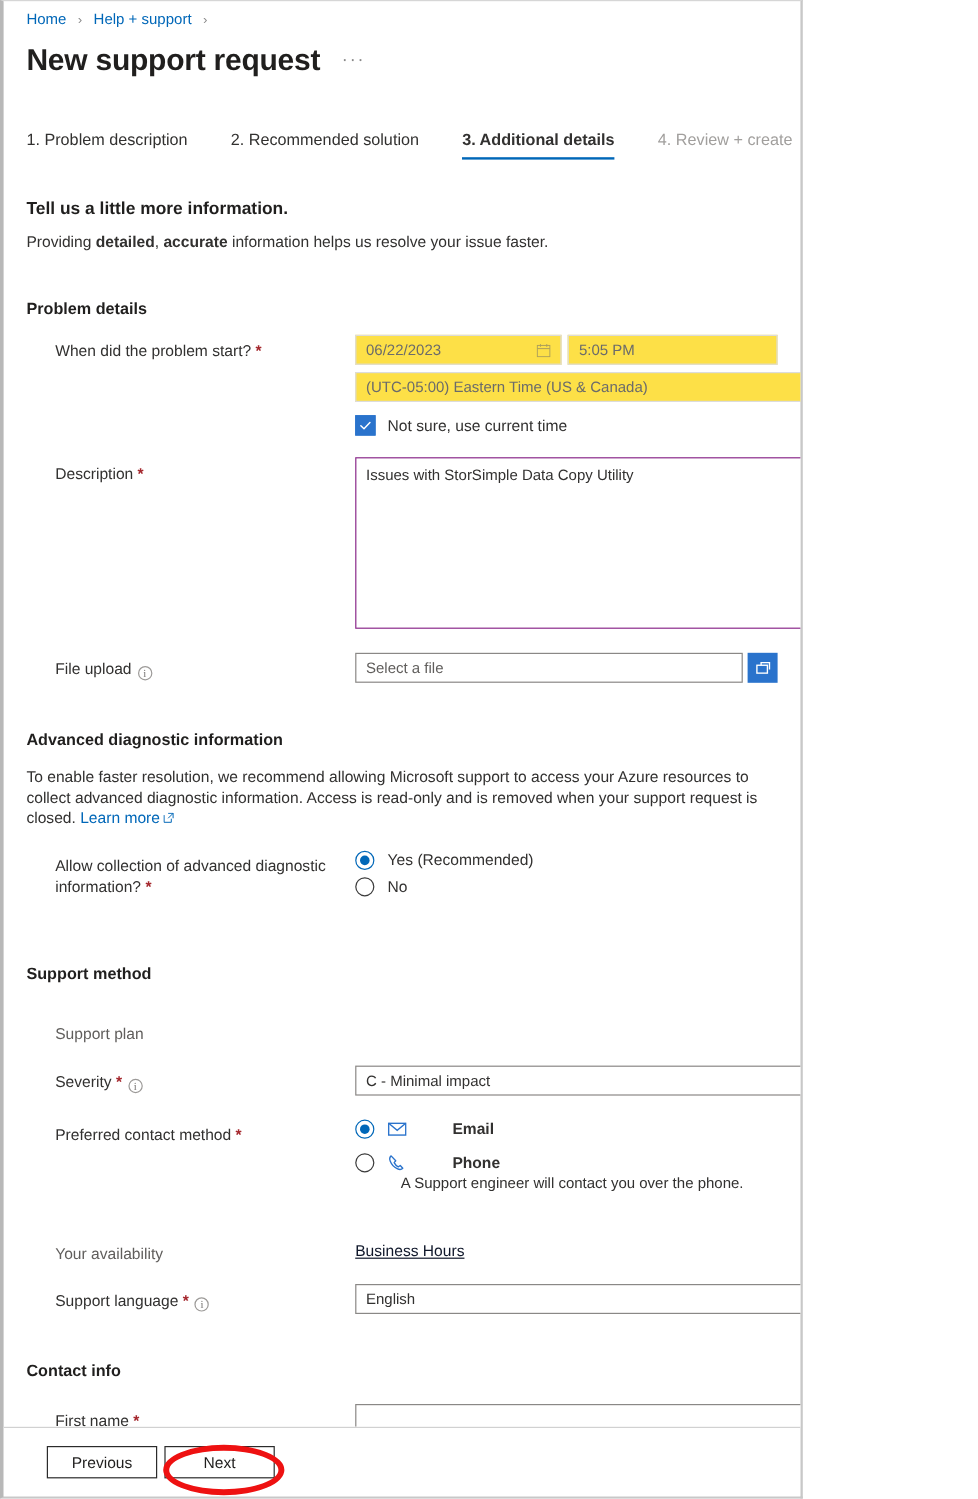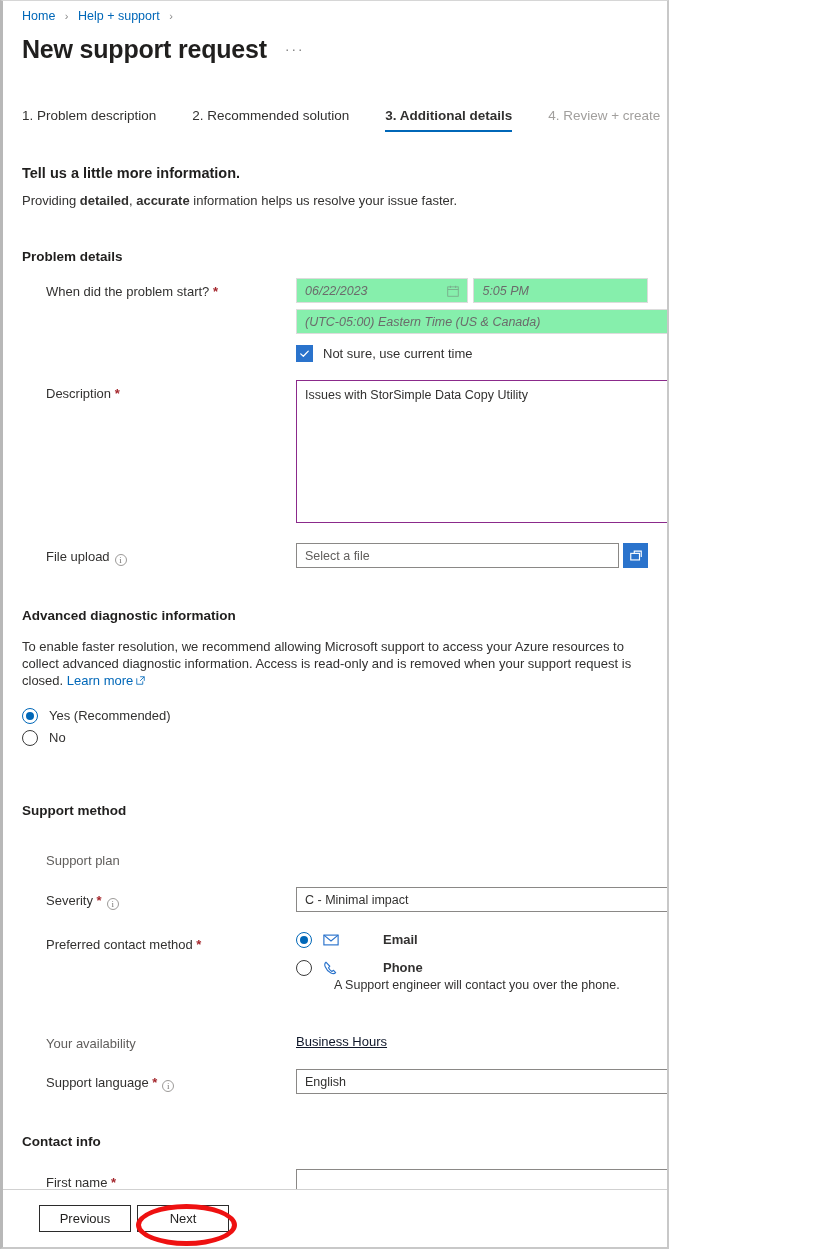--- a/index.html
+++ b/index.html
@@ -182,24 +182,23 @@
     border: 1px solid #8a8886;
     background: #fff;
     font-size: 12.5px;
     color: #323130;
     padding: 0 8px;
     display: flex;
     align-items: center;
     font-family: "Liberation Sans", sans-serif;
   }
   .inp.disabled {
-    background: #86efac;
+    background: #fde047;
     border-color: #dcdcdc;
     color: #6b6b6b;
-    font-style: italic;
   }
   .inp-ph { color: #605e5c; }
   .datetime-line { display: flex; gap: 5px; }
   .date-inp { width: 235px; justify-content: space-between; }
   .time-inp { width: 238px; }
   .tz-inp {
     width: 478px;
     margin-top: 6px;
     justify-content: space-between;
   }
@@ -284,21 +283,21 @@
   .rad-lbl {
     margin-left: 11px;
     font-size: 13px;
     color: #323130;
     line-height: 17px;
   }
 
   .contact-opt { margin-bottom: 11px; }
   .contact-head { display: flex; align-items: center; }
   .contact-icon { width: 16px; height: 14px; margin-left: 11px; color: #2a73cc; }
-  .contact-name { margin-left: 15px; font-weight: 700; font-size: 13px; padding-left: 29px; }
+  .contact-name { margin-left: 9px; font-weight: 700; font-size: 13px; padding-left: 29px; }
   .contact-desc {
     margin-left: 38px;
     font-size: 12.5px;
     color: #323130;
     margin-top: 2px;
   }
 
   .plain-val { font-size: 13px; color: #0f172a; padding-top: 4px; text-decoration: underline; }
 
   .sel { width: 478px; justify-content: space-between; }
@@ -432,20 +431,21 @@
       </div>
 
       <div class="section-head">Advanced diagnostic information</div>
       <div class="para"><span>To enable faster resolution, we recommend allowing Microsoft support to access your Azure resources to collect advanced diagnostic information. Access is read-only and is removed when your support request is closed. </span><a class="link">Learn more</a><svg class="ext-icon" viewBox="0 0 12 12">
             <polyline points="1,3 1,11 9,11 9,7" fill="none" stroke="#0067b8" stroke-width="1.1"></polyline>
             <polyline points="5.5,1 11,1 11,6.5" fill="none" stroke="#0067b8" stroke-width="1.1"></polyline>
             <line x1="11" y1="1" x2="5.5" y2="6.5" stroke="#0067b8" stroke-width="1.1"></line>
           </svg></div>
 
       <div class="row" style="margin-top:18px;">
+        <div class="row-label"><span>Allow collection of advanced diagnostic</span><br><span>information?</span> <span class="req">*</span></div>
         <div class="row-ctl">
           <div class="radio-item">
             <span class="rad on"></span>
             <span class="rad-lbl">Yes (Recommended)</span>
           </div>
           <div class="radio-item">
             <span class="rad"></span>
             <span class="rad-lbl">No</span>
           </div>
         </div>

